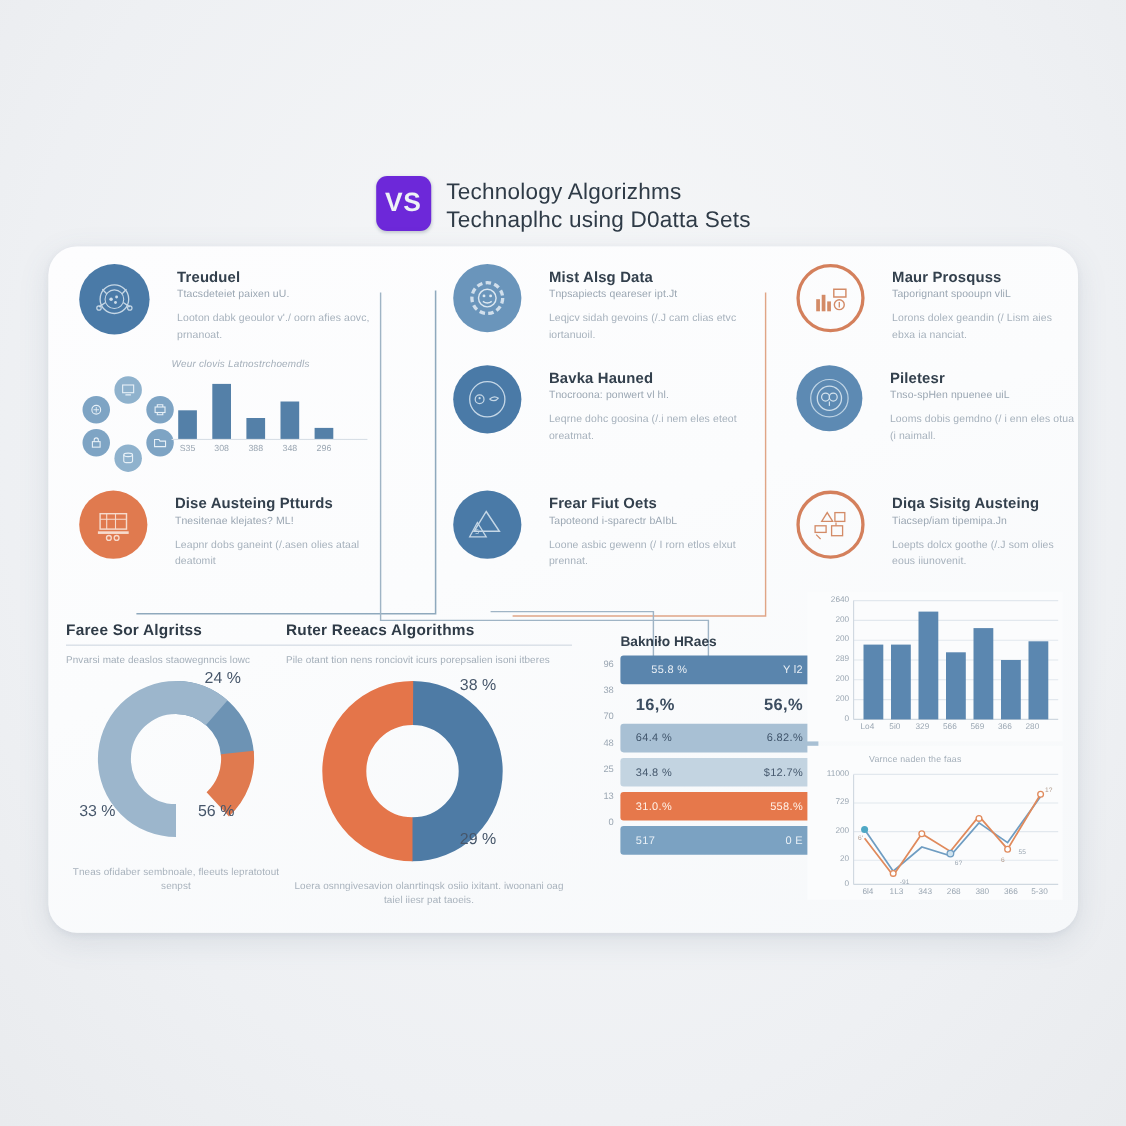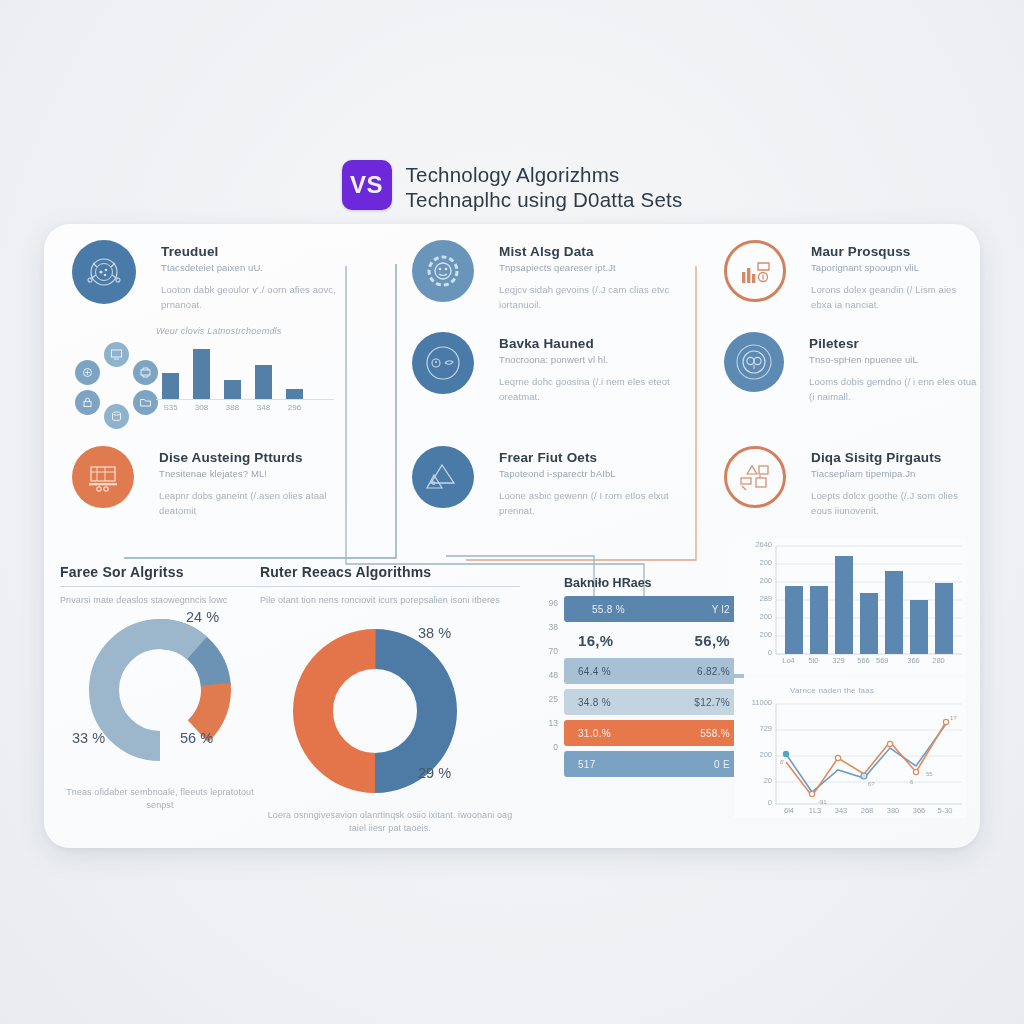--- a/index.html
+++ b/index.html
@@ -293,21 +293,21 @@
       <div class="circ ring-orange" style="width:62px;height:62px;">
         <svg width="38" height="38" viewBox="0 0 38 38">
           <path d="M11 16 L16 8 L21 16 Z" fill="none" stroke="#cf7f57" stroke-width="1.2"></path>
           <rect x="23" y="8" width="9" height="8" fill="none" stroke="#cf7f57" stroke-width="1.2"></rect>
           <rect x="5" y="20" width="10" height="6" fill="none" stroke="#cf7f57" stroke-width="1.2"></rect>
           <rect x="20" y="20" width="10" height="9" fill="none" stroke="#cf7f57" stroke-width="1.2"></rect>
           <path d="M6 28 l4 4 M24 17 v3" stroke="#cf7f57" stroke-width="1.1"></path>
         </svg>
       </div>
       <div class="ftxt">
-        <div class="fhead">Diqa Sisitg Pirgauts</div>
+        <div class="fhead">Diqa Sisitg Austeing</div>
         <div class="fsub">Tiacsep/iam tipemipa.Jn</div>
         <div class="fbody">Loepts dolcx goothe (/.J som olies eous iiunovenit.</div>
       </div>
     </div>
   </div>
 
   <div class="hexcluster">
     <div class="dot lite" style="left:30px; top:0px;">
       <svg width="13" height="13" viewBox="0 0 13 13">
           <rect x="1.5" y="2" width="10" height="7" fill="none" stroke="#e7f0f7" stroke-width="1"></rect>
@@ -377,21 +377,21 @@
       <div class="pct" style="left:126px; top:-6px;">24 %</div>
       <div class="pct" style="left:120px; top:115px;">56 %</div>
       <div class="pct" style="left:12px; top:115px;">33 %</div>
     </div>
     <div class="donut-note">Tneas ofidaber  sembnoale, fleeuts lepratotout senpst</div>
   </div>
 
   <div class="panel" style="left:216px; top:340px; width:260px;">
     <div class="p-title">Ruter Reeacs Algorithms</div>
     <div class="p-sub">Pile otant tion nens ronciovit icurs porepsalien isoni itberes</div>
-    <div class="donut-wrap" style="height:180px; margin-top:16px;">
+    <div class="donut-wrap" style="height:180px; margin-top:6px;">
       <svg width="260" height="176" viewBox="0 0 260 176">
         <g transform="translate(115,88)">
           <circle r="62" fill="none" stroke="#4e7ba5" stroke-width="40" stroke-dasharray="195 195" transform="rotate(-90)"></circle>
           <circle r="62" fill="none" stroke="#e4754a" stroke-width="40" stroke-dasharray="195 195" transform="rotate(90)"></circle>
         </g>
       </svg>
       <div class="pct" style="left:158px; top:2px;">38 %</div>
       <div class="pct" style="left:158px; top:142px;">29 %</div>
     </div>
     <div class="donut-note" style="text-align:center;">Loera osnngivesavion olanrtinqsk osiio ixitant. iwoonani oag taiel iiesr pat taoeis.</div>
@@ -461,21 +461,21 @@
       <div style="position:absolute;top:56px;right:0;font-size:7.5px;color:#9aa6b2;">289</div>
       <div style="position:absolute;top:74px;right:0;font-size:7.5px;color:#9aa6b2;">200</div>
       <div style="position:absolute;top:92px;right:0;font-size:7.5px;color:#9aa6b2;">200</div>
       <div style="position:absolute;top:110px;right:0;font-size:7.5px;color:#9aa6b2;">0</div>
     </div>
     <div style="position:absolute; left:42px; top:118px; width:190px; display:flex;">
       <span style="width:25px;text-align:center;font-size:7.5px;color:#9aa6b2;">Lo4</span>
       <span style="width:25px;text-align:center;font-size:7.5px;color:#9aa6b2;">5i0</span>
       <span style="width:25px;text-align:center;font-size:7.5px;color:#9aa6b2;">329</span>
       <span style="width:25px;text-align:center;font-size:7.5px;color:#9aa6b2;">566</span>
-      <span style="width:25px;font-size:7.5px;color:#9aa6b2;">569</span>
+      <span style="width:25px;text-align:center;font-size:7.5px;color:#9aa6b2;">569</span>
       <span style="width:25px;text-align:center;font-size:7.5px;color:#9aa6b2;">366</span>
       <span style="width:25px;text-align:center;font-size:7.5px;color:#9aa6b2;">280</span>
     </div>
   </div>
 
   <div class="rchart" style="left:690px; top:454px; width:232px; height:140px;">
     <div class="rc-cap" style="position:absolute; left:56px; top:8px;">Varnce naden the faas</div>
     <svg width="232" height="132" viewBox="0 0 232 132" style="position:absolute; top:14px; left:0;">
       <line x1="42" y1="12" x2="228" y2="12" stroke="#e2e8ee" stroke-width="1"></line>
       <line x1="42" y1="38" x2="228" y2="38" stroke="#e2e8ee" stroke-width="1"></line>

